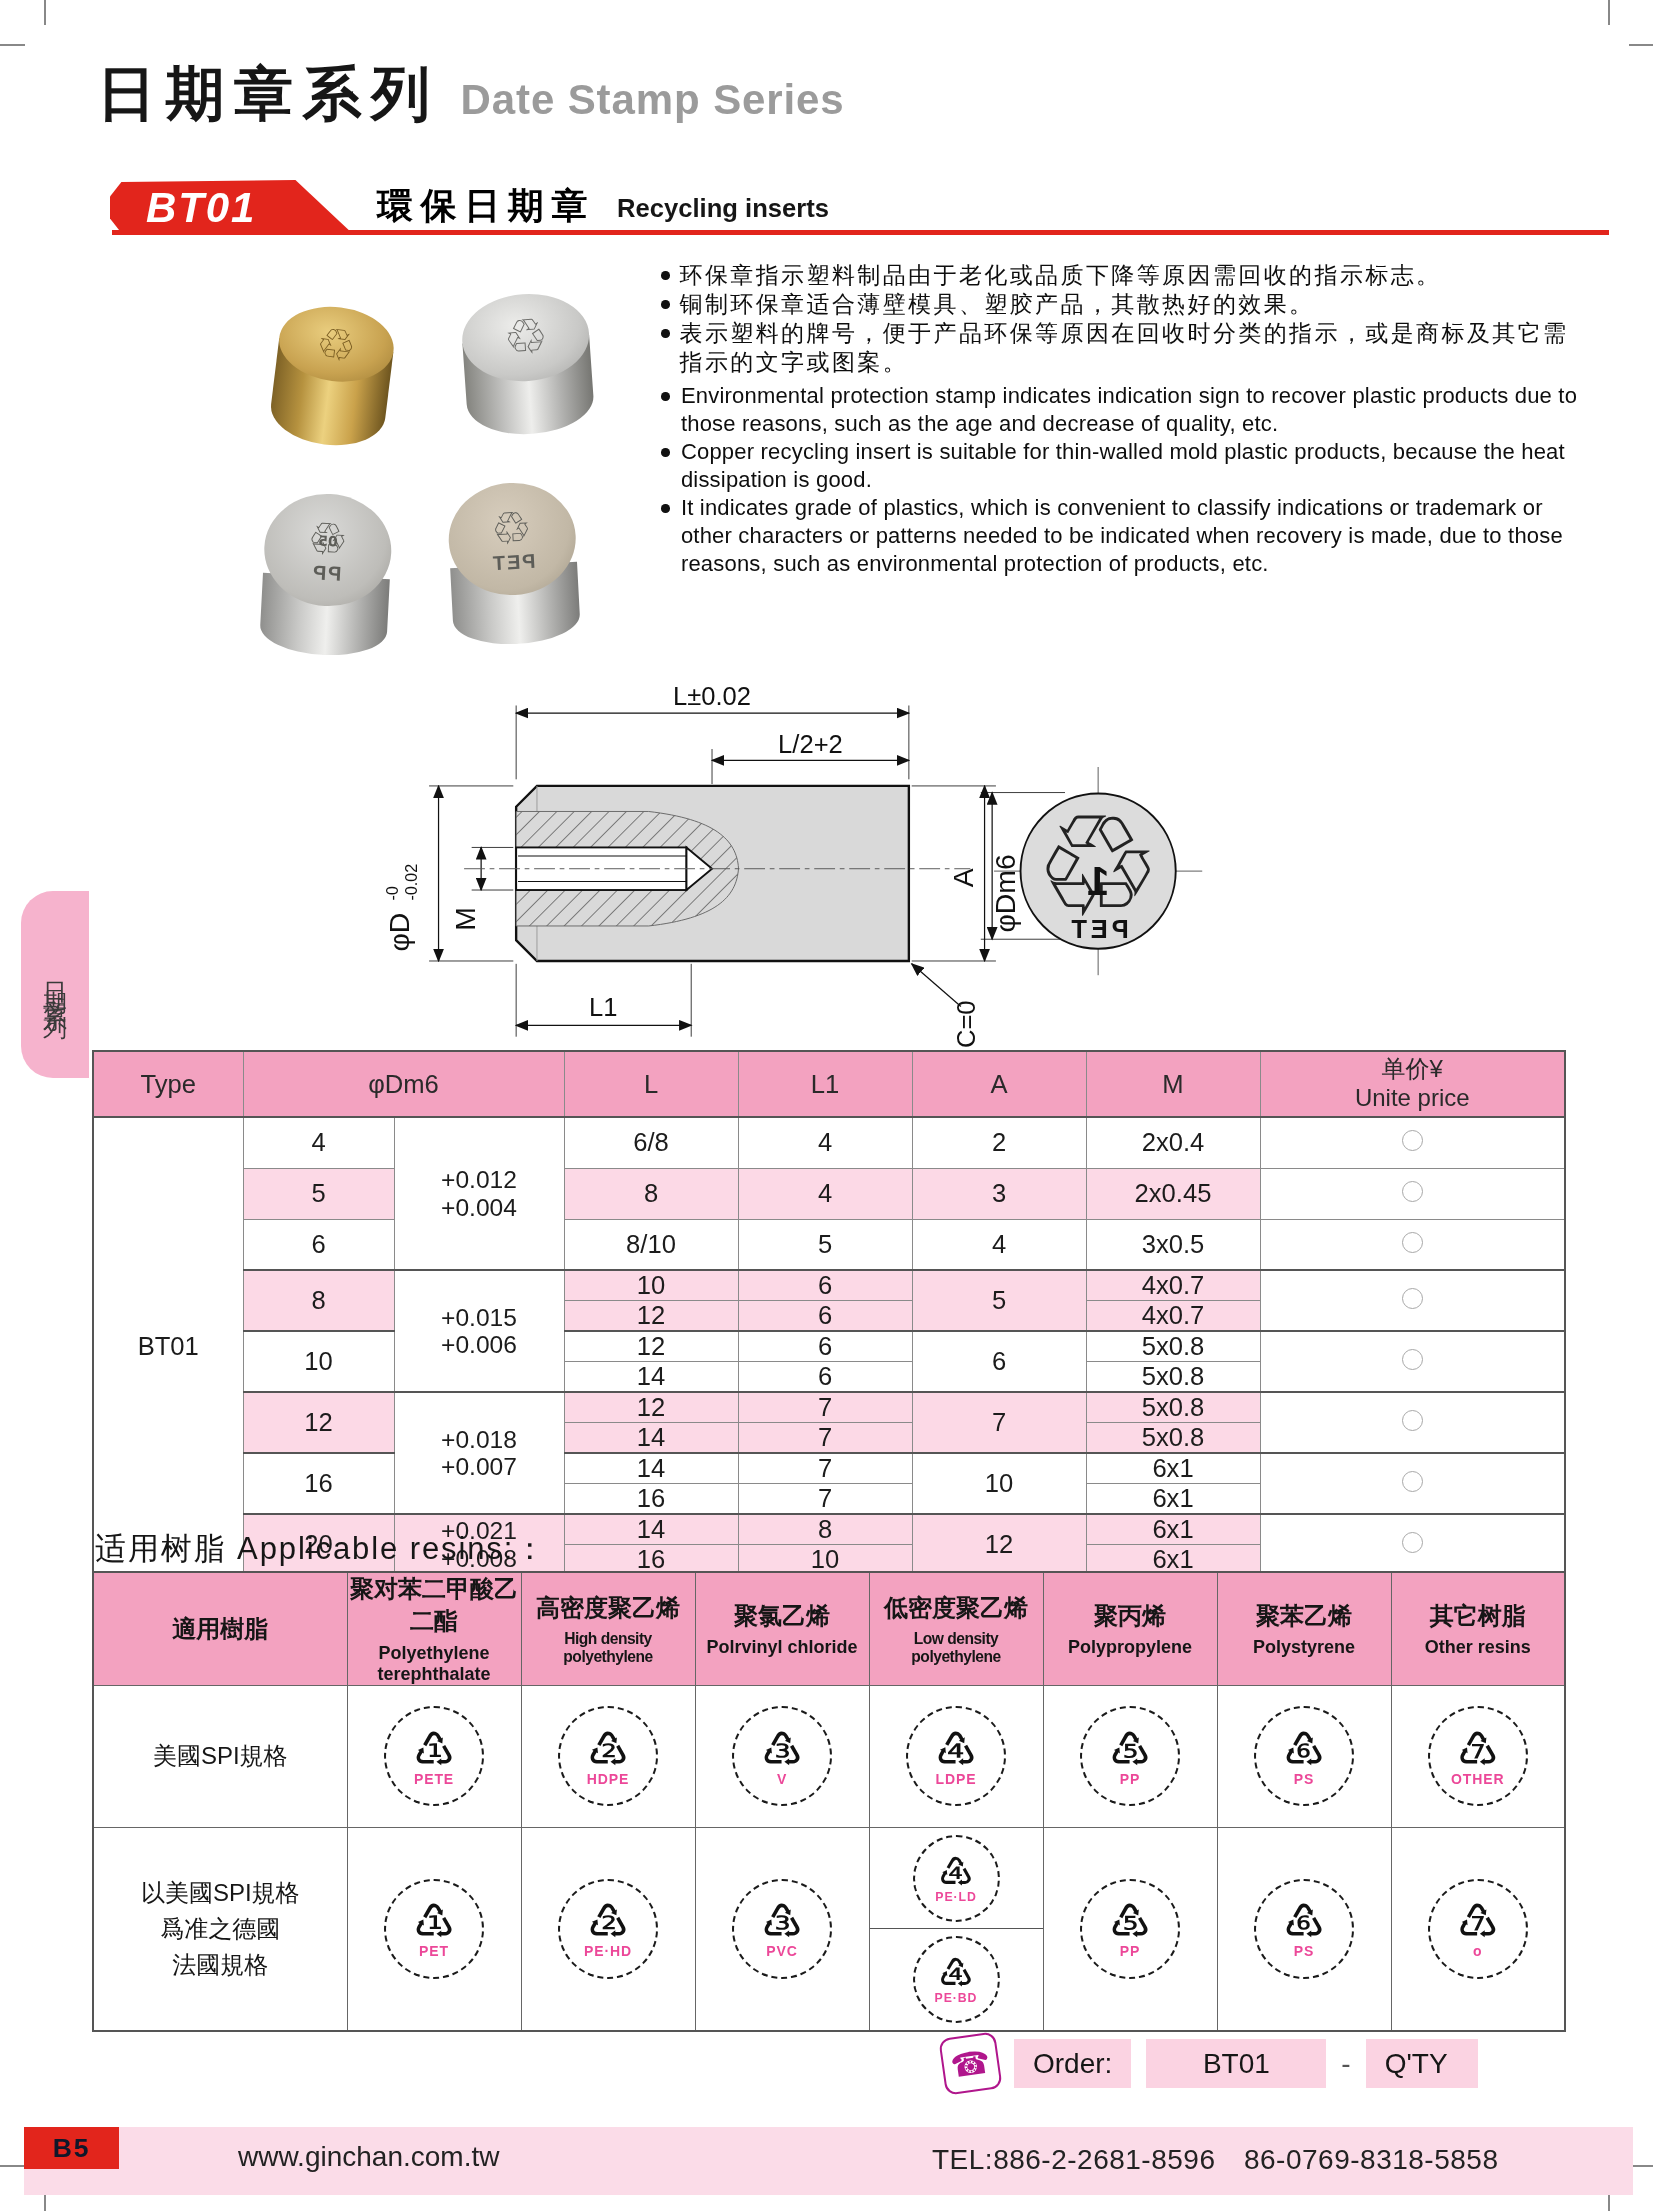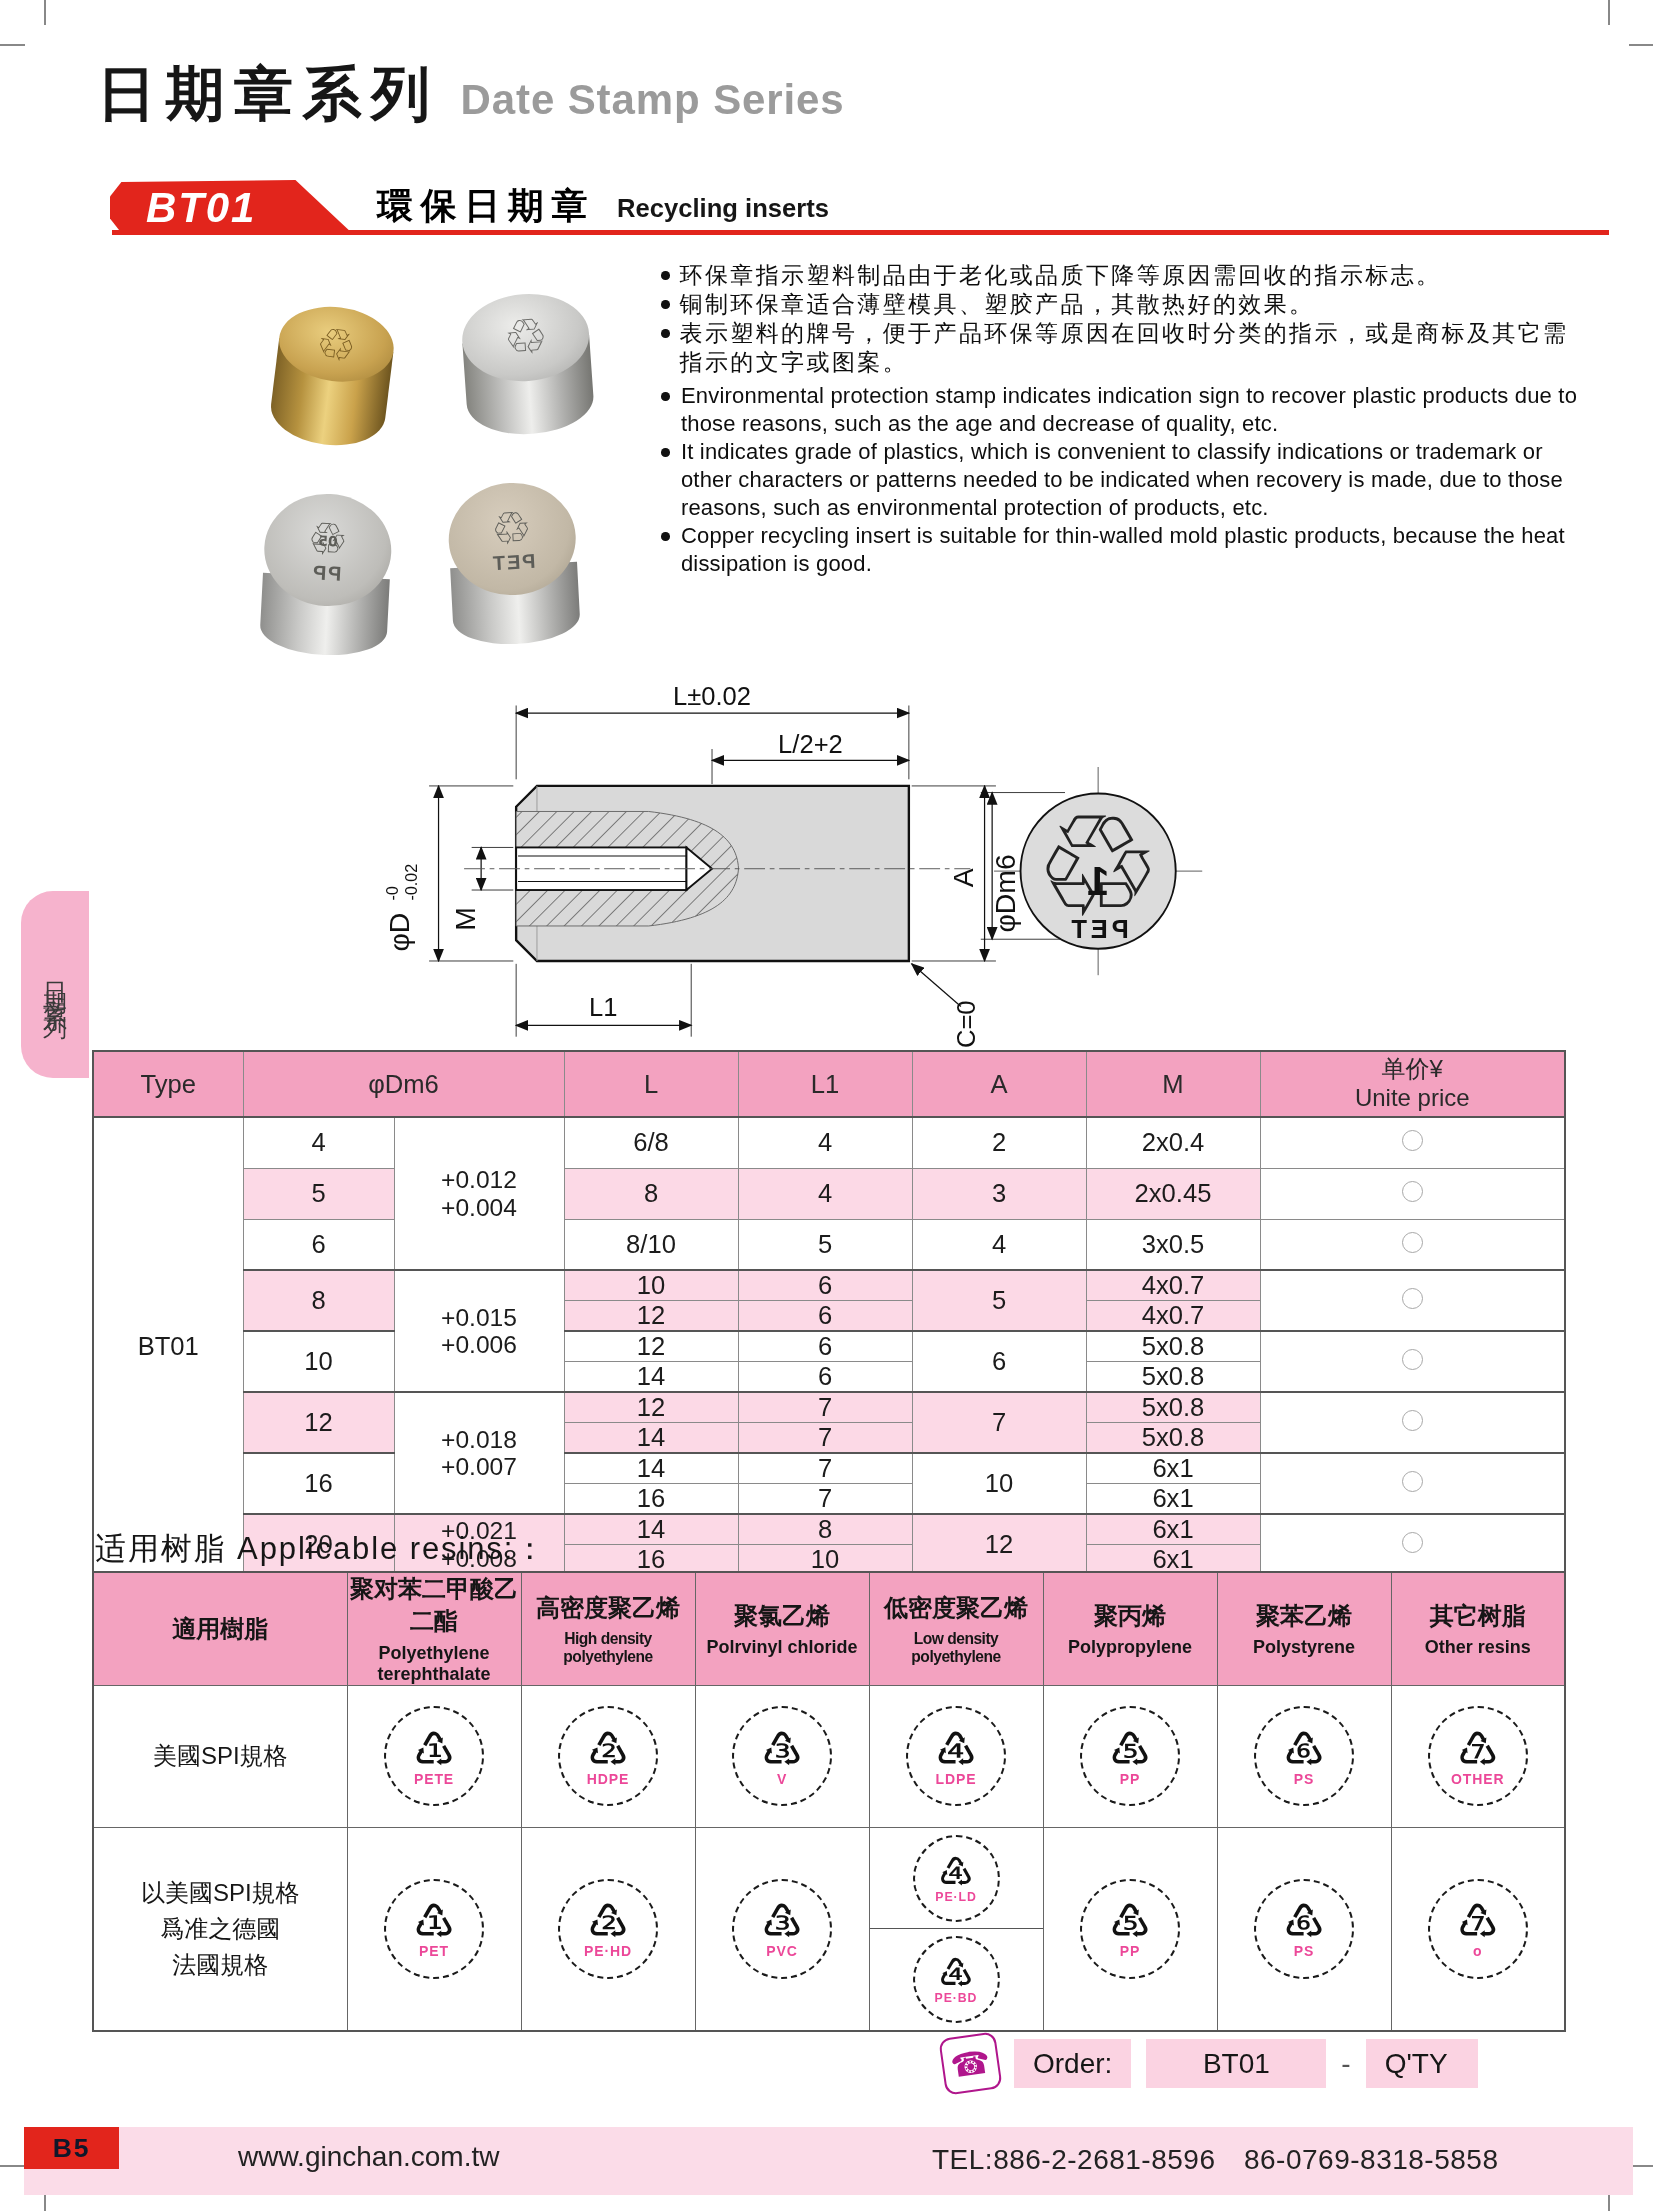--- a/index.html
+++ b/index.html
@@ -178,25 +178,25 @@
       </div>
   </div>
 
   <div class="bullets-en">
     <div class="li">
         <span class="dot"></span>
         <span>Environmental protection stamp indicates indication sign to recover plastic products due to those reasons, such as the age and decrease of quality, etc.</span>
       </div>
     <div class="li">
         <span class="dot"></span>
-        <span>It indicates grade of plastics, which is convenient to classify indications or trademark or other characters or patterns needed to be indicated when recovery is made, due to those reasons, such as environmental protection of products, etc.</span>
+        <span>Copper recycling insert is suitable for thin-walled mold plastic products, because the heat dissipation is good.</span>
       </div>
     <div class="li">
         <span class="dot"></span>
-        <span>Copper recycling insert is suitable for thin-walled mold plastic products, because the heat dissipation is good.</span>
+        <span>It indicates grade of plastics, which is convenient to classify indications or trademark or other characters or patterns needed to be indicated when recovery is made, due to those reasons, such as environmental protection of products, etc.</span>
       </div>
   </div>
 
   <div class="side-tab">
     <span>日期章系列</span>
   </div>
 
   <svg class="abs" style="left:360px;top:677px;" width="899" height="374" viewBox="0 0 950 395" font-family="Liberation Sans, DejaVu Sans, sans-serif">
     <defs>
       <pattern id="hatch" width="13" height="13" patternUnits="userSpaceOnUse" patternTransform="rotate(45)">

